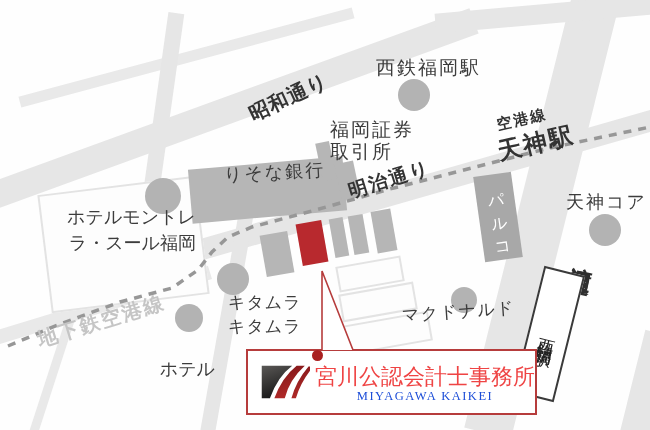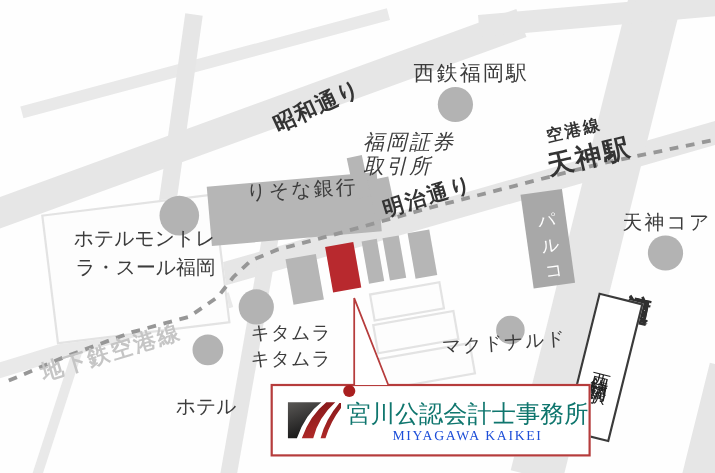--- a/index.html
+++ b/index.html
@@ -51,21 +51,21 @@
   }
   
   .card{
     position:absolute;left:246px;top:349px;width:274px;height:62px;
     background:#fff;border:2px solid #b63c3c;z-index:10;
     display:flex;align-items:center;padding-left:13px;
   }
   .card .names{display:flex;flex-direction:column;align-items:center;margin-left:5px;margin-top:3px;}
   .card .jp{
     font-family:Liberation Sans, sans-serif;
-    font-size:22px;color:#0f766e;letter-spacing:0px;line-height:25px;white-space:nowrap;
+    font-size:22px;color:#ef4444;letter-spacing:0px;line-height:25px;white-space:nowrap;
   }
   .card .en{
     font-family:"Liberation Serif","DejaVu Serif",serif;
     font-size:12.5px;color:#1d4ed8;letter-spacing:1.5px;line-height:14px;white-space:nowrap;
   }
   .logo-dot{
     position:absolute;left:312px;top:350px;width:11px;height:11px;border-radius:50%;
     background:#a91f1f;z-index:12;
   }
   svg.overlay{position:absolute;left:0;top:0;z-index:5;pointer-events:none;}
@@ -110,21 +110,21 @@
   <div class="circ" style="left:589px;top:214px;width:32px;height:32px;"></div>
 
   <svg class="overlay" width="650" height="430" viewBox="0 0 650 430">
     <polyline points="8,346 60,324 120,302 172,288 198,270 212,252 228,237 252,227 312,211 390,189 460,171 545,149 655,126" fill="none" stroke="#979797" stroke-width="3.5" stroke-dasharray="8 7"></polyline>
   </svg>
 
   <div class="lbl bold" style="left:250px;top:103px;font-size:20px;transform:rotate(-25deg);">昭和通り</div>
 
   <div class="lbl" style="left:376px;top:57px;font-size:19px;letter-spacing:2px;">西鉄福岡駅</div>
 
-  <div class="lbl" style="left:330px;top:119px;font-size:19px;letter-spacing:2px;line-height:22px;font-style:italic;">
+  <div class="lbl" style="left:330px;top:119px;font-size:19px;letter-spacing:2px;line-height:22px;">
     <span>福岡証券</span><br>
     <span>取引所</span>
   </div>
 
   <div class="lbl bold" style="left:497px;top:116px;font-size:15px;letter-spacing:2px;transform:rotate(-13deg);">空港線</div>
   <div class="lbl bold" style="left:498px;top:138px;font-size:24px;letter-spacing:2px;transform:rotate(-13deg);">天神駅</div>
 
   <div class="lbl" style="left:224px;top:165px;font-size:18px;letter-spacing:2px;transform:rotate(-3deg);">りそな銀行</div>
 
   <div class="lbl bold" style="left:349px;top:181px;font-size:19px;letter-spacing:2px;transform:rotate(-17deg);">明治通り</div>

